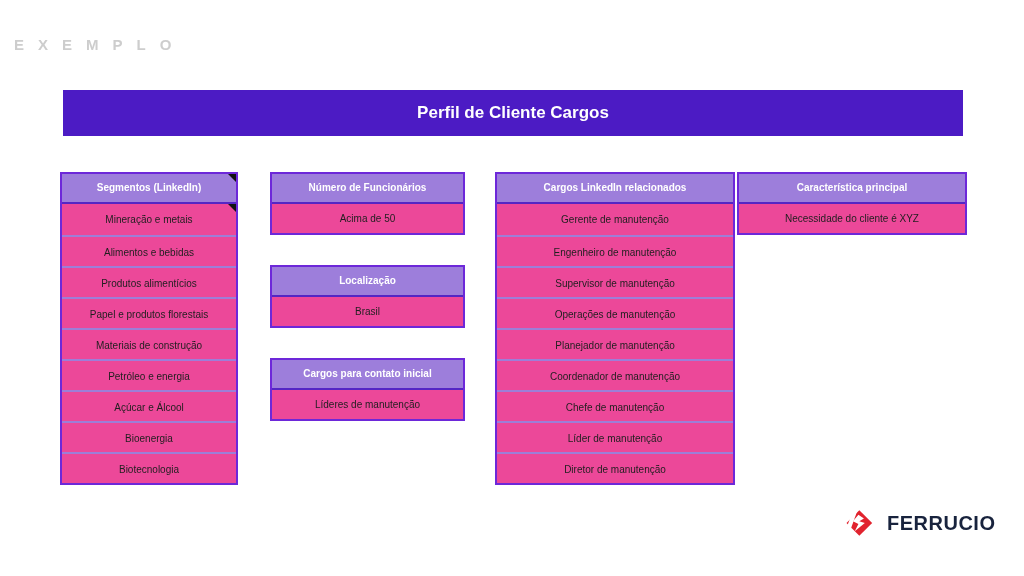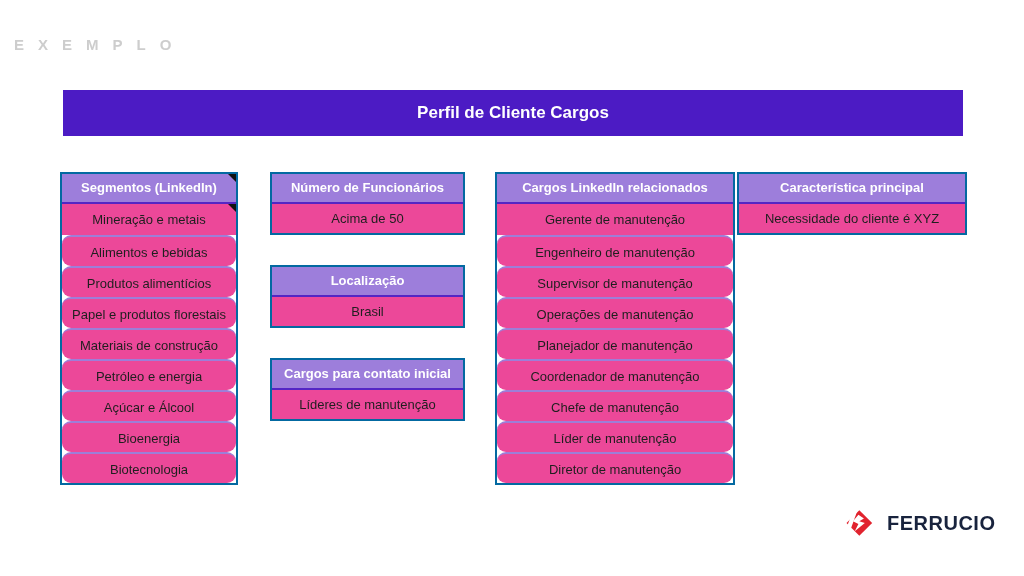--- a/index.html
+++ b/index.html
@@ -12,34 +12,34 @@
     position:absolute;top:36px;left:0;width:1024px;
     text-align:left;font-size:15px;font-weight:bold;
     letter-spacing:14px;text-indent:14px;color:#cdcdcd;
   }
   .banner{
     position:absolute;left:63px;top:90px;width:900px;height:46px;
     background:#4C1BC4;color:#ffffff;font-weight:bold;font-size:17px;
     display:flex;align-items:center;justify-content:center;
   }
   .tbl{
-    position:absolute;background:#ffffff;border:2px solid #0369a1;
-    box-sizing:border-box;font-size:13px;
+    position:absolute;background:#ffffff;border:2px solid #6d28d9;
+    box-sizing:border-box;font-size:10px;
   }
   .hdr{
     height:28px;line-height:28px;text-align:center;position:relative;
     background:#9D7EDB;color:#ffffff;font-weight:bold;
     border-bottom:2px solid #5426C4;white-space:nowrap;overflow:hidden;
   }
   .row{
     height:31px;line-height:31px;text-align:center;position:relative;
     color:#1f1f1f;background:#ec4899;box-sizing:border-box;
     white-space:nowrap;overflow:hidden;
   }
-  .row + .row{border-top:2px solid #9D7ED8;border-radius:9px;}
+  .row + .row{border-top:2px solid #9D7ED8;}
   .single .row{height:29px;line-height:29px;}
   .corner{
     position:absolute;top:0;right:0;width:0;height:0;
     border-top:8px solid #111111;border-left:8px solid transparent;
   }
   .logo{
     position:absolute;left:841px;top:506px;height:34px;
     display:flex;align-items:center;gap:13px;
   }
   .logo-text{

